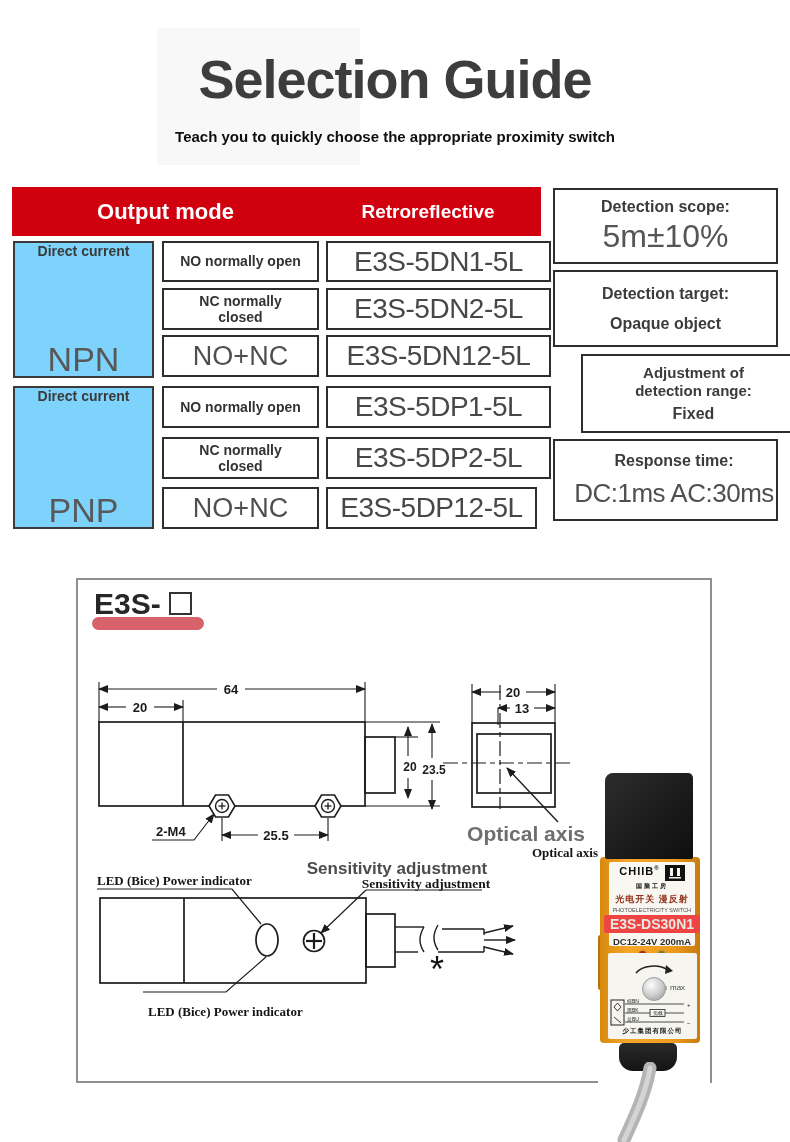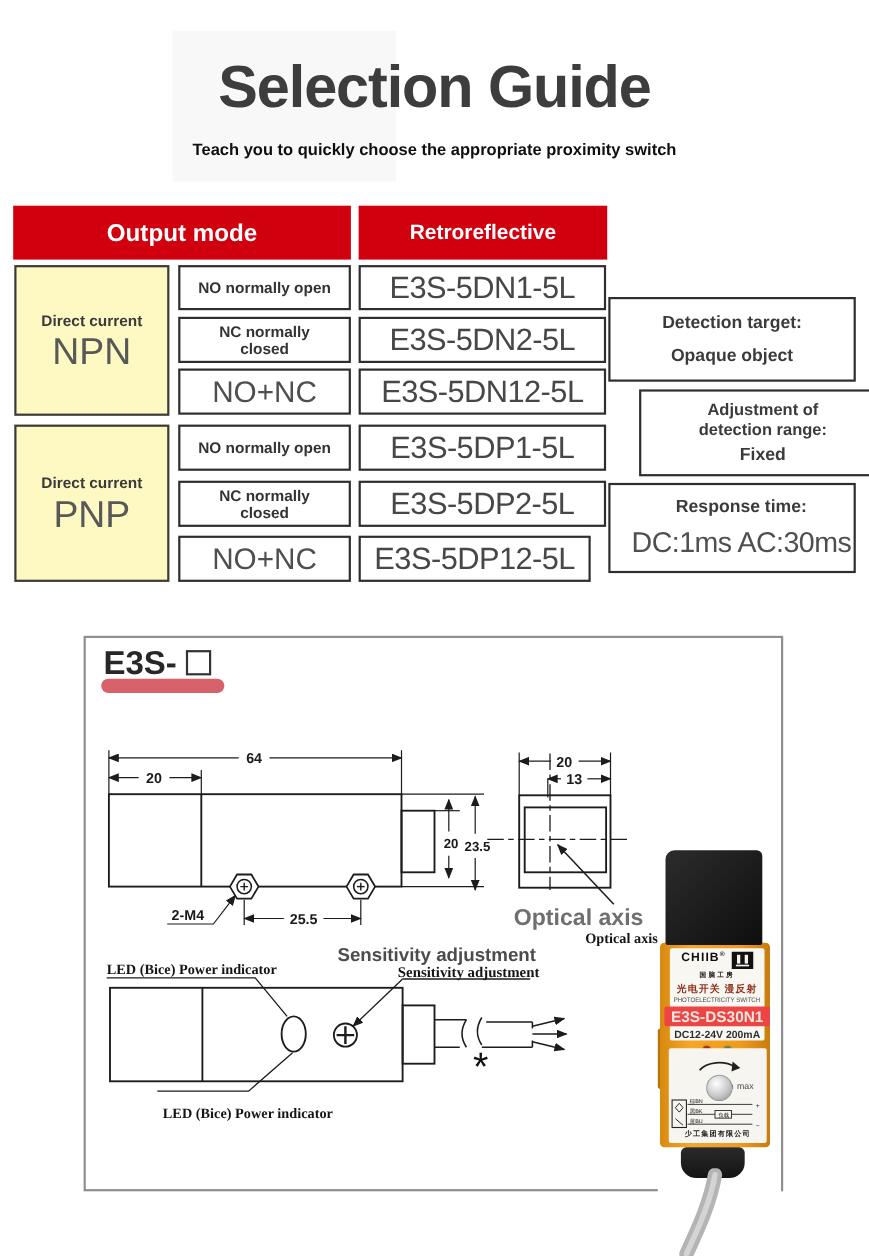--- a/index.html
+++ b/index.html
@@ -11,22 +11,22 @@
   .title-band{background:#f8f8f8;}
   .page-title{left:0;top:48px;width:790px;text-align:center;font-size:54px;font-weight:700;
               color:#3d3d3d;letter-spacing:-1px;}
   .page-subtitle{left:0;top:128px;width:790px;text-align:center;font-size:15px;font-weight:700;color:#0f0f0f;}
 
   
   .red-header{background:#d0000f;color:#fff;font-weight:700;display:flex;align-items:center;justify-content:center;}
   .hdr1{font-size:22px;} .hdr2{font-size:19px;}
   .cellbox{background:#fff;border:2px solid #2e2e2e;display:flex;align-items:center;justify-content:center;
            text-align:center;flex-direction:column;}
-  .graybox{background:#fef9c3;border:2px solid #3a3a3a;display:flex;flex-direction:column;
-           align-items:center;justify-content:center;gap:4px;}
+  .graybox{background:#7dd3fc;border:2px solid #3a3a3a;display:flex;flex-direction:column;
+           align-items:center;justify-content:space-between;gap:4px;}
   .current-lbl{font-size:14px;font-weight:700;color:#3a3a3a;}
   .polarity{font-size:34px;color:#585858;line-height:1;}
   .fn-small{font-size:14px;font-weight:700;color:#333;line-height:1.15;}
   .fn-big{font-size:27px;color:#4f4f4f;}
   .model{font-size:28px;color:#474747;letter-spacing:-0.5px;white-space:nowrap;}
   .spec-label{font-size:16px;font-weight:700;color:#3b3b3b;line-height:1.2;}
   .spec-label-sm{font-size:15px;max-width:170px;}
   .spec-value-big{font-size:32px;color:#555;}
   .spec-value-bold{font-size:16px;font-weight:700;color:#3b3b3b;}
   .spec-value-wide{font-size:26px;color:#4f4f4f;letter-spacing:-0.5px;white-space:nowrap;}
@@ -80,21 +80,21 @@
 </head>
 <body>
 
 <div class="page">
 
   <div class="abs title-band" style="left:157px;top:28px;width:203px;height:137px;"></div>
   <div class="abs page-title">Selection Guide</div>
   <div class="abs page-subtitle">Teach you to quickly choose the appropriate proximity switch</div>
 
   <div class="abs red-header hdr1" style="left:12px;top:187px;width:307px;height:49px;">Output mode</div>
-  <div class="abs red-header hdr2" style="left:326px;top:187px;width:226px;height:49px;">Retroreflective</div>
+  <div class="abs red-header hdr2" style="left:315px;top:187px;width:226px;height:49px;">Retroreflective</div>
 
   <div class="abs graybox" style="left:13px;top:241px;width:141px;height:137px;">
     <span class="current-lbl">Direct current</span>
     <span class="polarity">NPN</span>
   </div>
 
   <div class="abs graybox" style="left:13px;top:386px;width:141px;height:143px;">
     <span class="current-lbl">Direct current</span>
     <span class="polarity">PNP</span>
   </div>
@@ -106,20 +106,24 @@
   <div class="abs cellbox fn-small" style="left:162px;top:437px;width:157px;height:42px;padding:0 28px;">NC normally closed</div>
   <div class="abs cellbox fn-big" style="left:162px;top:487px;width:157px;height:42px;">NO+NC</div>
 
   <div class="abs cellbox model" style="left:326px;top:241px;width:225px;height:41px;">E3S-5DN1-5L</div>
   <div class="abs cellbox model" style="left:326px;top:288px;width:225px;height:42px;">E3S-5DN2-5L</div>
   <div class="abs cellbox model" style="left:326px;top:335px;width:225px;height:42px;">E3S-5DN12-5L</div>
   <div class="abs cellbox model" style="left:326px;top:386px;width:225px;height:42px;">E3S-5DP1-5L</div>
   <div class="abs cellbox model" style="left:326px;top:437px;width:225px;height:42px;">E3S-5DP2-5L</div>
   <div class="abs cellbox model" style="left:326px;top:487px;width:211px;height:42px;">E3S-5DP12-5L</div>
 
+  <div class="abs cellbox spec-box" style="left:553px;top:188px;width:225px;height:76px;">
+    <span class="spec-label">Detection scope:</span>
+    <span class="spec-value-big">5m±10%</span>
+  </div>
   <div class="abs cellbox spec-box" style="left:553px;top:270px;width:225px;height:77px;">
     <span class="spec-label">Detection target:</span>
     <span class="spec-value-bold">Opaque object</span>
   </div>
   <div class="abs cellbox spec-box" style="left:553px;top:354px;width:225px;height:79px;margin-left:28px;">
     <span class="spec-label spec-label-sm">Adjustment of detection range:</span>
     <span class="spec-value-bold">Fixed</span>
   </div>
   <div class="abs cellbox spec-box" style="left:553px;top:439px;width:225px;height:82px;padding-left:19px;">
     <span class="spec-label">Response time:</span>

